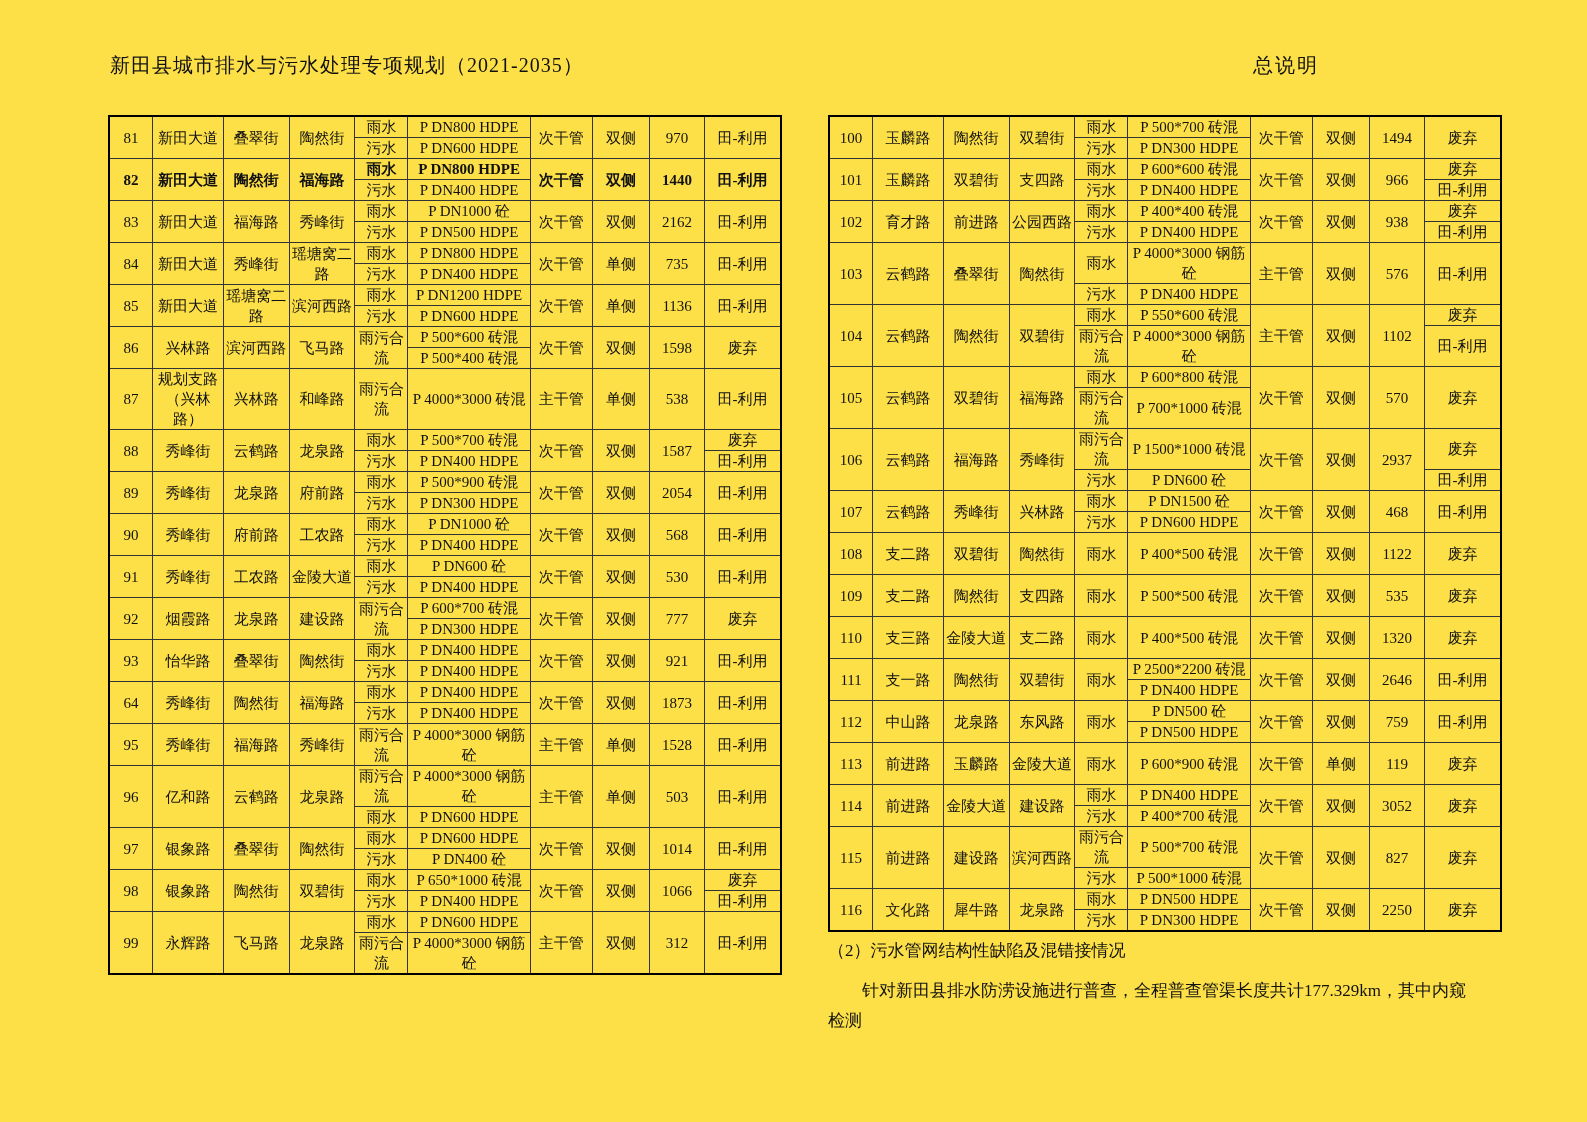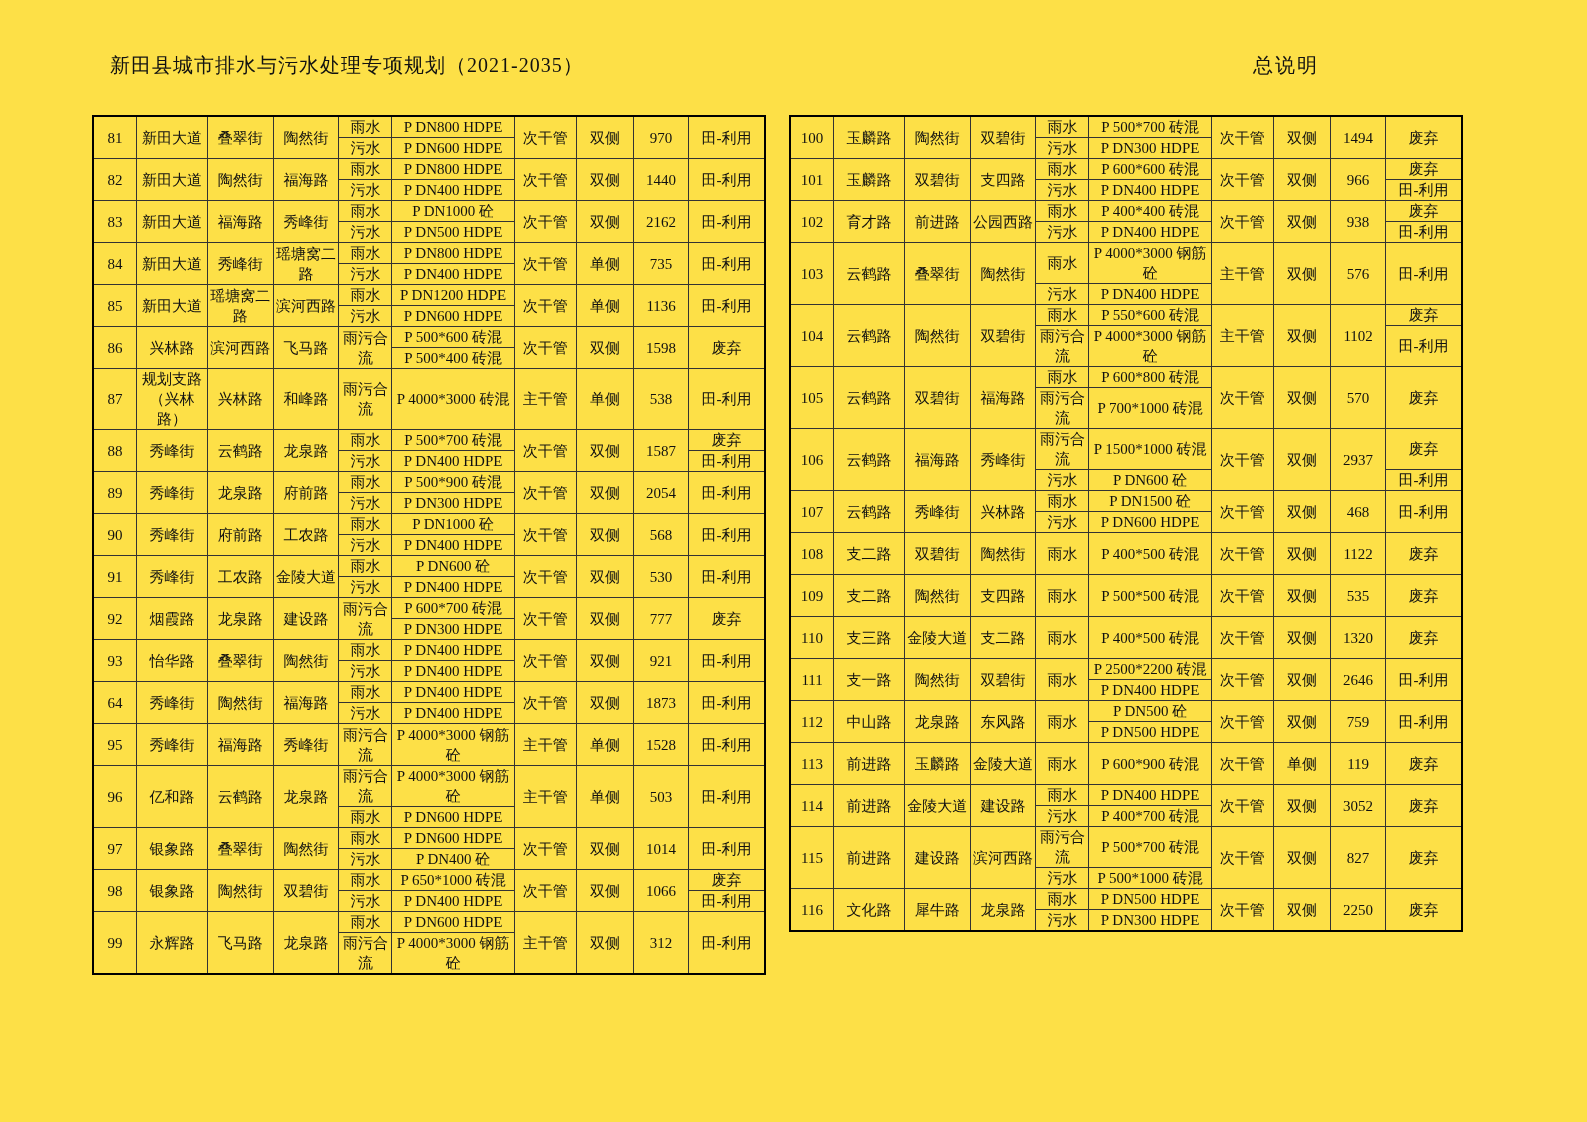--- a/index.html
+++ b/index.html
@@ -28,22 +28,22 @@
   }
   table.pipes {
     position: absolute;
     top: 115px;
     border-collapse: collapse;
     table-layout: fixed;
     width: 674px;
     border: 2px solid #000;
     font-size: 15px;
   }
-  #table-left  { left: 92px; border-radius: 32px; }
-  #table-right { left: 789px; padding-left: 8px; }
+  #table-left  { left: 108px; border-radius: 32px; }
+  #table-right { left: 828px; padding-left: 8px; }
   table.pipes td {
     border: 1px solid #333;
     text-align: center;
     vertical-align: middle;
     padding: 0 2px;
     line-height: 20px;
     word-break: break-all;
   }
   table.pipes tr.row-start td { border-top: 1.5px solid #000; }
   .notes {
@@ -94,21 +94,21 @@
           <td>P DN800 HDPE</td>
           <td rowspan="2">次干管</td>
           <td rowspan="2">双侧</td>
           <td rowspan="2">970</td>
           <td rowspan="2">田-利用</td>
         </tr>
         <tr style="height: 21px;">
           <td>污水</td>
           <td>P DN600 HDPE</td>
         </tr>
-        <tr class="row-start" style="height: 21px;">
+        <tr class="row-start" style="height: 21px; font-weight: bold;">
           <td rowspan="2">82</td>
           <td rowspan="2">新田大道</td>
           <td rowspan="2">陶然街</td>
           <td rowspan="2">福海路</td>
           <td>雨水</td>
           <td>P DN800 HDPE</td>
           <td rowspan="2">次干管</td>
           <td rowspan="2">双侧</td>
           <td rowspan="2">1440</td>
           <td rowspan="2">田-利用</td>
@@ -652,15 +652,19 @@
           <td rowspan="2">2250</td>
           <td rowspan="2">废弃</td>
         </tr>
         <tr style="height: 21px;">
           <td>污水</td>
           <td>P DN300 HDPE</td>
         </tr>
       </tbody>
   </table>
 
+  <div class="notes">
+    <p class="note-heading">（2）污水管网结构性缺陷及混错接情况</p>
+    <p class="note-paragraph">针对新田县排水防涝设施进行普查，全程普查管渠长度共计177.329km，其中内窥检测</p>
+  </div>
 
 
 </div>
 
 </body></html>

